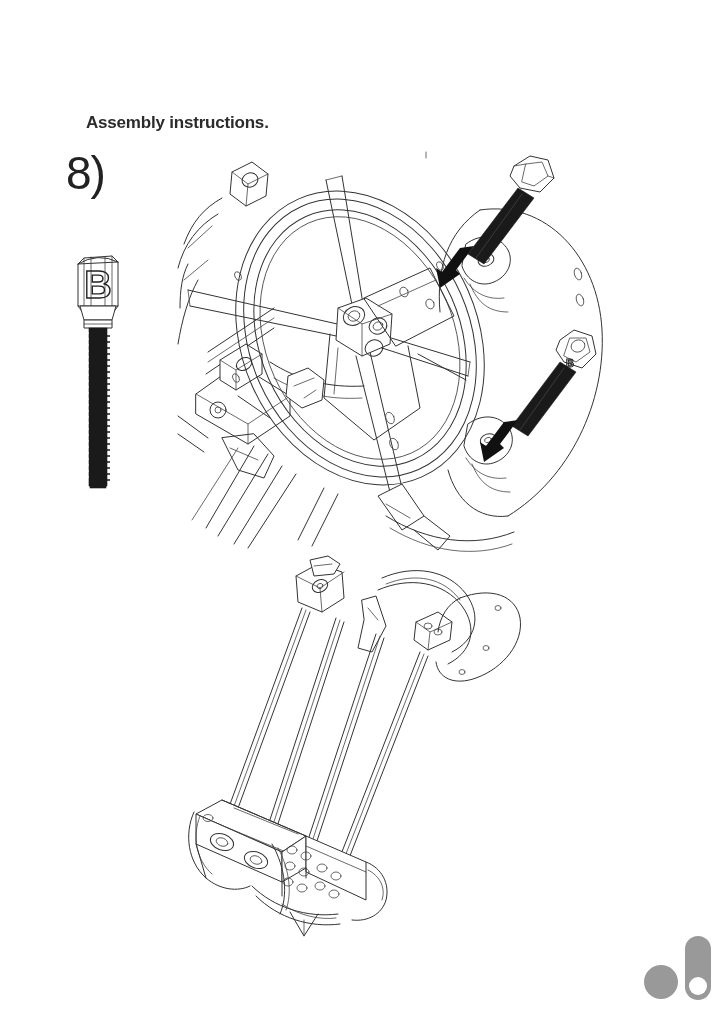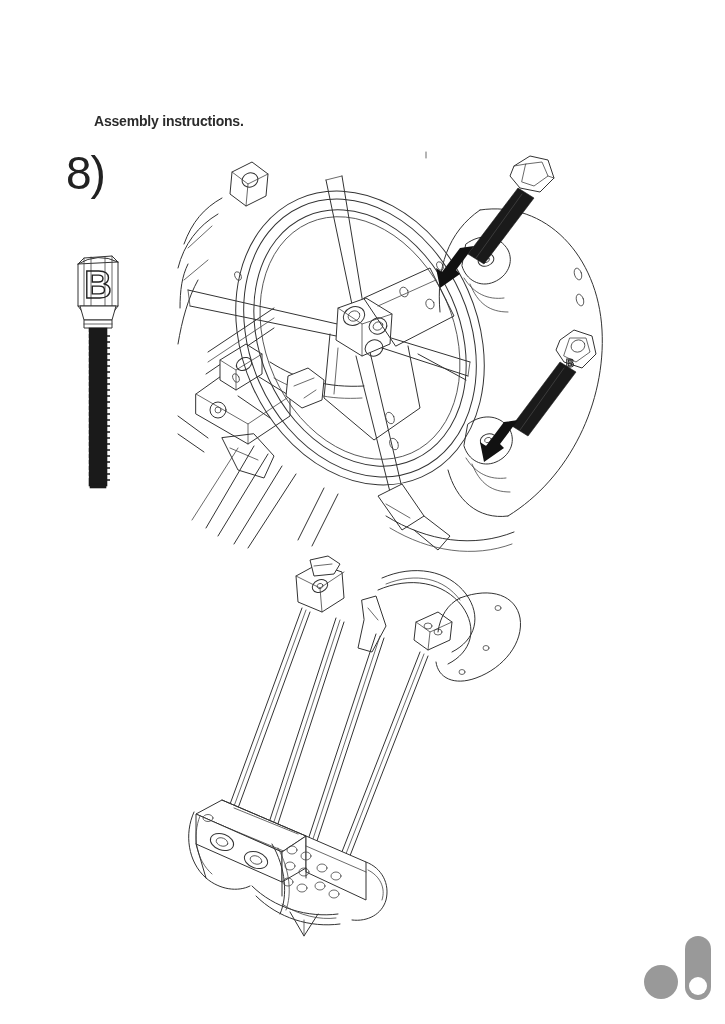--- a/index.html
+++ b/index.html
@@ -17,23 +17,23 @@
     color: #2b2b2b;
   }
   .page {
     position: absolute;
     inset: 0;
     background: #ffffff;
   }
   
   .doc-header {
     position: absolute;
-    left: 94px;
+    left: 86px;
     top: 113px;
-    font-size: 14px;
+    font-size: 17px;
     font-weight: bold;
     letter-spacing: -0.2px;
     color: #2b2b2b;
     white-space: nowrap;
   }
   
   .step-number {
     position: absolute;
     left: 66px;
     top: 150px;

